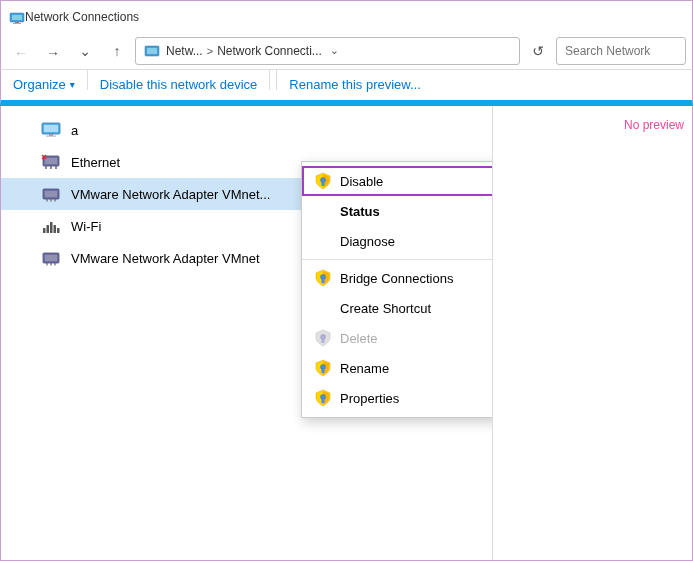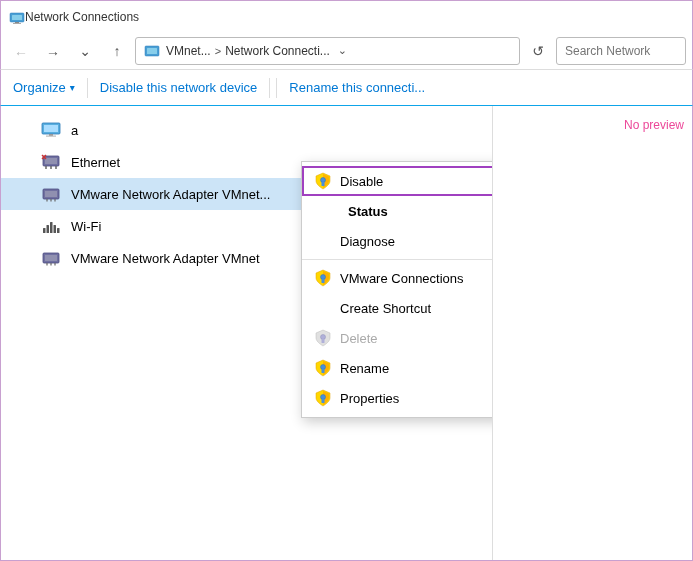--- a/index.html
+++ b/index.html
@@ -116,25 +116,24 @@
       color: #aaa;
       background: #fff;
     }
 
     
     .toolbar {
       background: #fff;
       border-left: 1px solid #c8a0d0;
       border-right: 1px solid #c8a0d0;
       display: flex;
-      align-items: center;
       height: 36px;
       padding: 0 4px;
       gap: 2px;
-      border-bottom: 1px solid #0ea5e9;
+      border-bottom: 6px solid #0ea5e9;
     }
     .toolbar-btn {
       display: flex;
       align-items: center;
       gap: 4px;
       padding: 4px 8px;
       border: none;
       background: transparent;
       cursor: pointer;
       border-radius: 3px;
@@ -222,21 +221,21 @@
       padding: 5px 12px;
       cursor: pointer;
       font-size: 13px;
       color: #000;
       height: 30px;
     }
     .ctx-item.highlighted {
       outline: 2px solid #a040c0;
       outline-offset: -2px;
     }
-    .ctx-item.bold .ctx-label { font-weight: 700; margin-left: 8px; }
+    .ctx-item.bold .ctx-label { font-weight: 700; }
     .ctx-item.disabled .ctx-label { color: #aaa; }
     .ctx-separator {
       height: 1px;
       background: #e0e0e0;
       margin: 3px 0;
     }
     .ctx-icon {
       width: 18px;
       height: 18px;
       flex-shrink: 0;
@@ -267,21 +266,21 @@
   <button class="nav-btn">↑</button>
 
   <div class="address-box">
     <div class="address-icon">
       <svg width="16" height="16" viewBox="0 0 16 16">
         <rect x="1" y="3" width="14" height="10" rx="1" fill="#4a9fd4" stroke="#2a7ab8" stroke-width="0.5"></rect>
         <rect x="3" y="5" width="10" height="6" rx="0.5" fill="#87ceeb"></rect>
       </svg>
     </div>
     <div class="address-text">
-      <span>VMnet...</span>
+      <span>Netw...</span>
       <span class="address-separator">&gt;</span>
       <span>Network Connecti...</span>
       <span class="address-chevron">⌄</span>
     </div>
   </div>
 
   <button class="refresh-btn">↺</button>
   <input class="search-box" type="text" placeholder="Search Network" style="">
 </div>
 
@@ -290,21 +289,21 @@
     <span>Organize</span>
     <span style="font-size:10px;">▾</span>
   </button>
   <div class="toolbar-divider"></div>
   <button class="toolbar-btn">
     <span>Disable this network device</span>
   </button>
   <div class="toolbar-divider"></div>
   <div class="toolbar-divider"></div>
   <button class="toolbar-btn">
-    <span>Rename this connecti...</span>
+    <span>Rename this preview...</span>
   </button>
 </div>
 
 <div class="main-window">
 
   <div class="file-list">
 
     <div class="file-item">
       <div class="file-item-icon">
         <svg width="20" height="16" viewBox="0 0 20 16">
@@ -401,21 +400,21 @@
 
       <div class="ctx-item">
         <div class="ctx-icon">
           <svg width="18" height="18" viewBox="0 0 18 18">
             <path d="M9 1 L16 4 L16 9 C16 13 9 17 9 17 C9 17 2 13 2 9 L2 4 Z" fill="#ffd700" stroke="#e0a000" stroke-width="0.5"></path>
             <path d="M9 2 L15 4.5 L15 9 C15 12.5 9 16 9 16" fill="#ffb300" stroke="none"></path>
             <circle cx="9" cy="8" r="2.5" fill="#4a90d9" stroke="#2a70b9" stroke-width="0.5"></circle>
             <rect x="7.5" y="10" width="3" height="4" rx="0.5" fill="#4a90d9"></rect>
           </svg>
         </div>
-        <span class="ctx-label">VMware Connections</span>
+        <span class="ctx-label">Bridge Connections</span>
       </div>
 
       <div class="ctx-item">
         <div class="ctx-icon"></div>
         <span class="ctx-label">Create Shortcut</span>
       </div>
 
       <div class="ctx-item disabled">
         <div class="ctx-icon">
           <svg width="18" height="18" viewBox="0 0 18 18">

